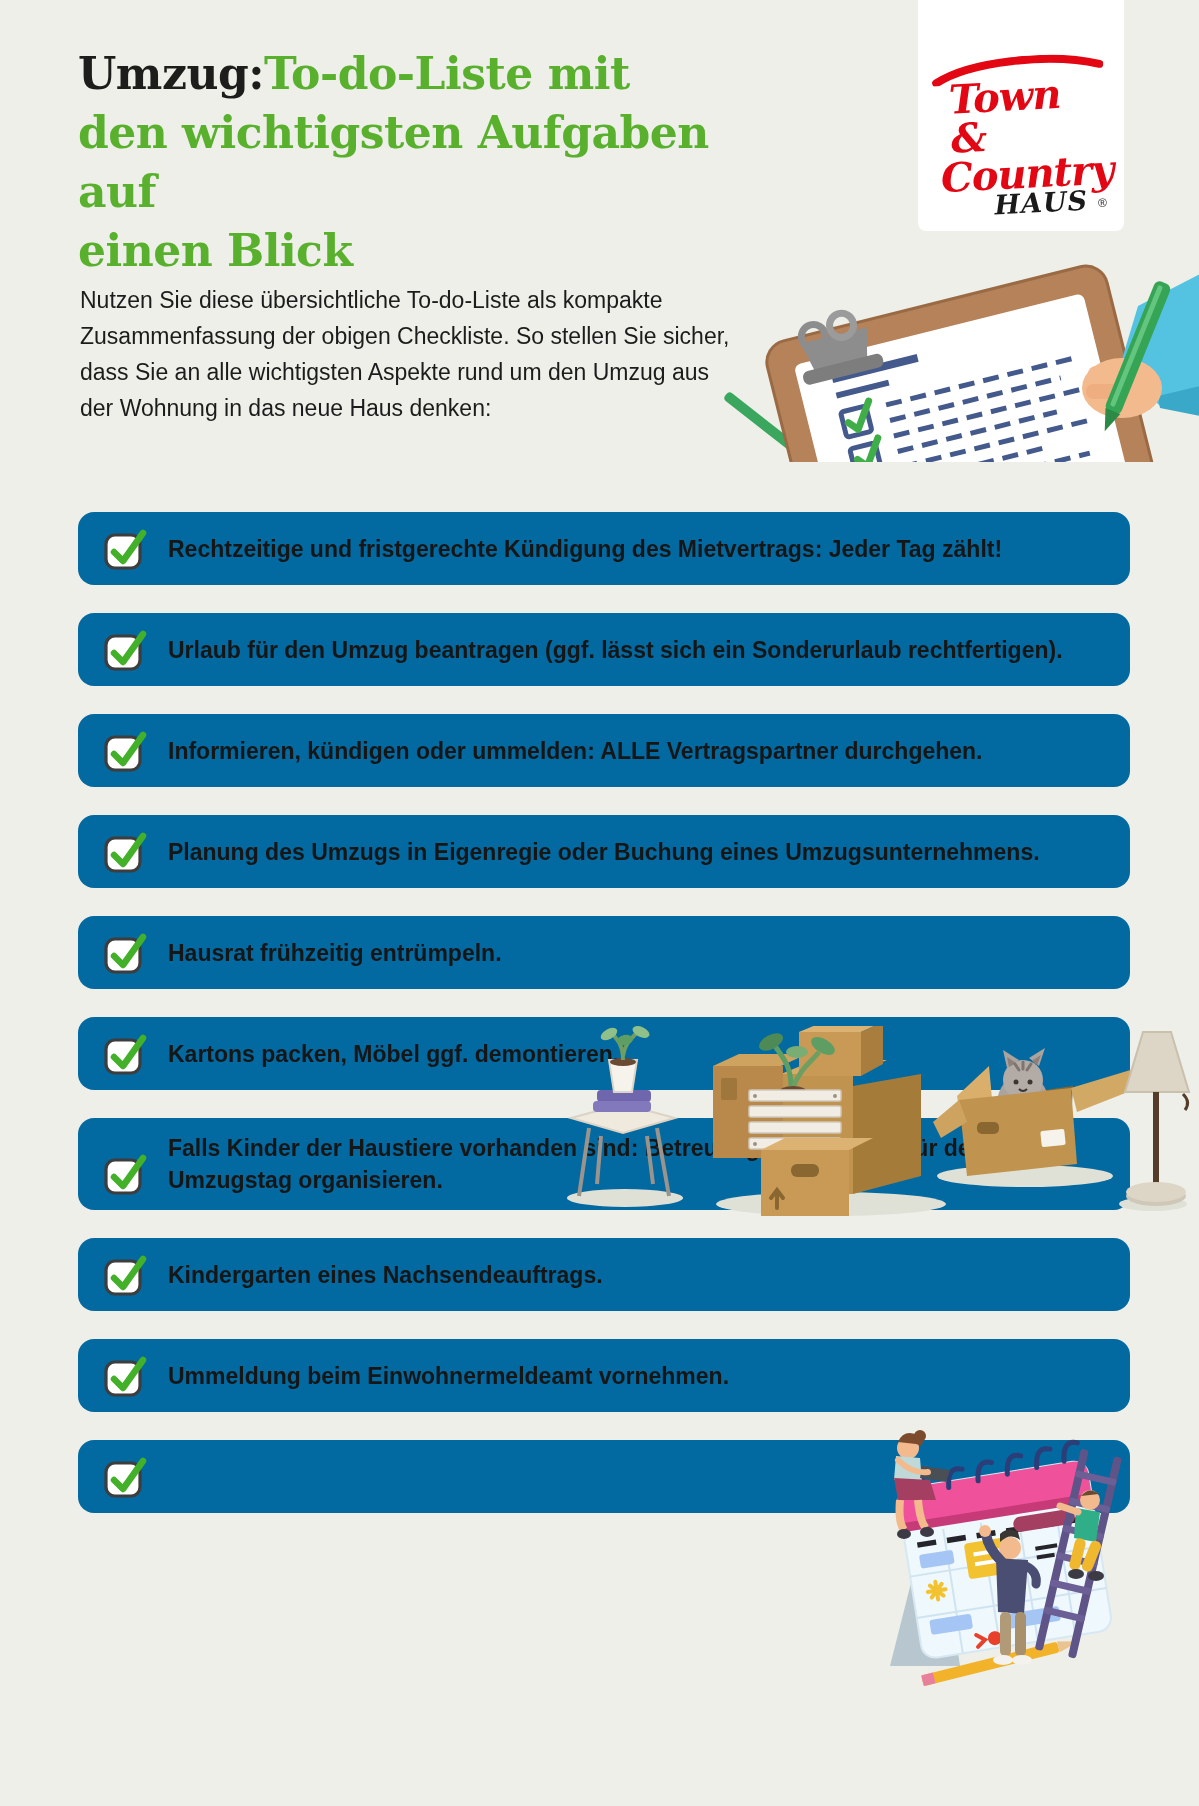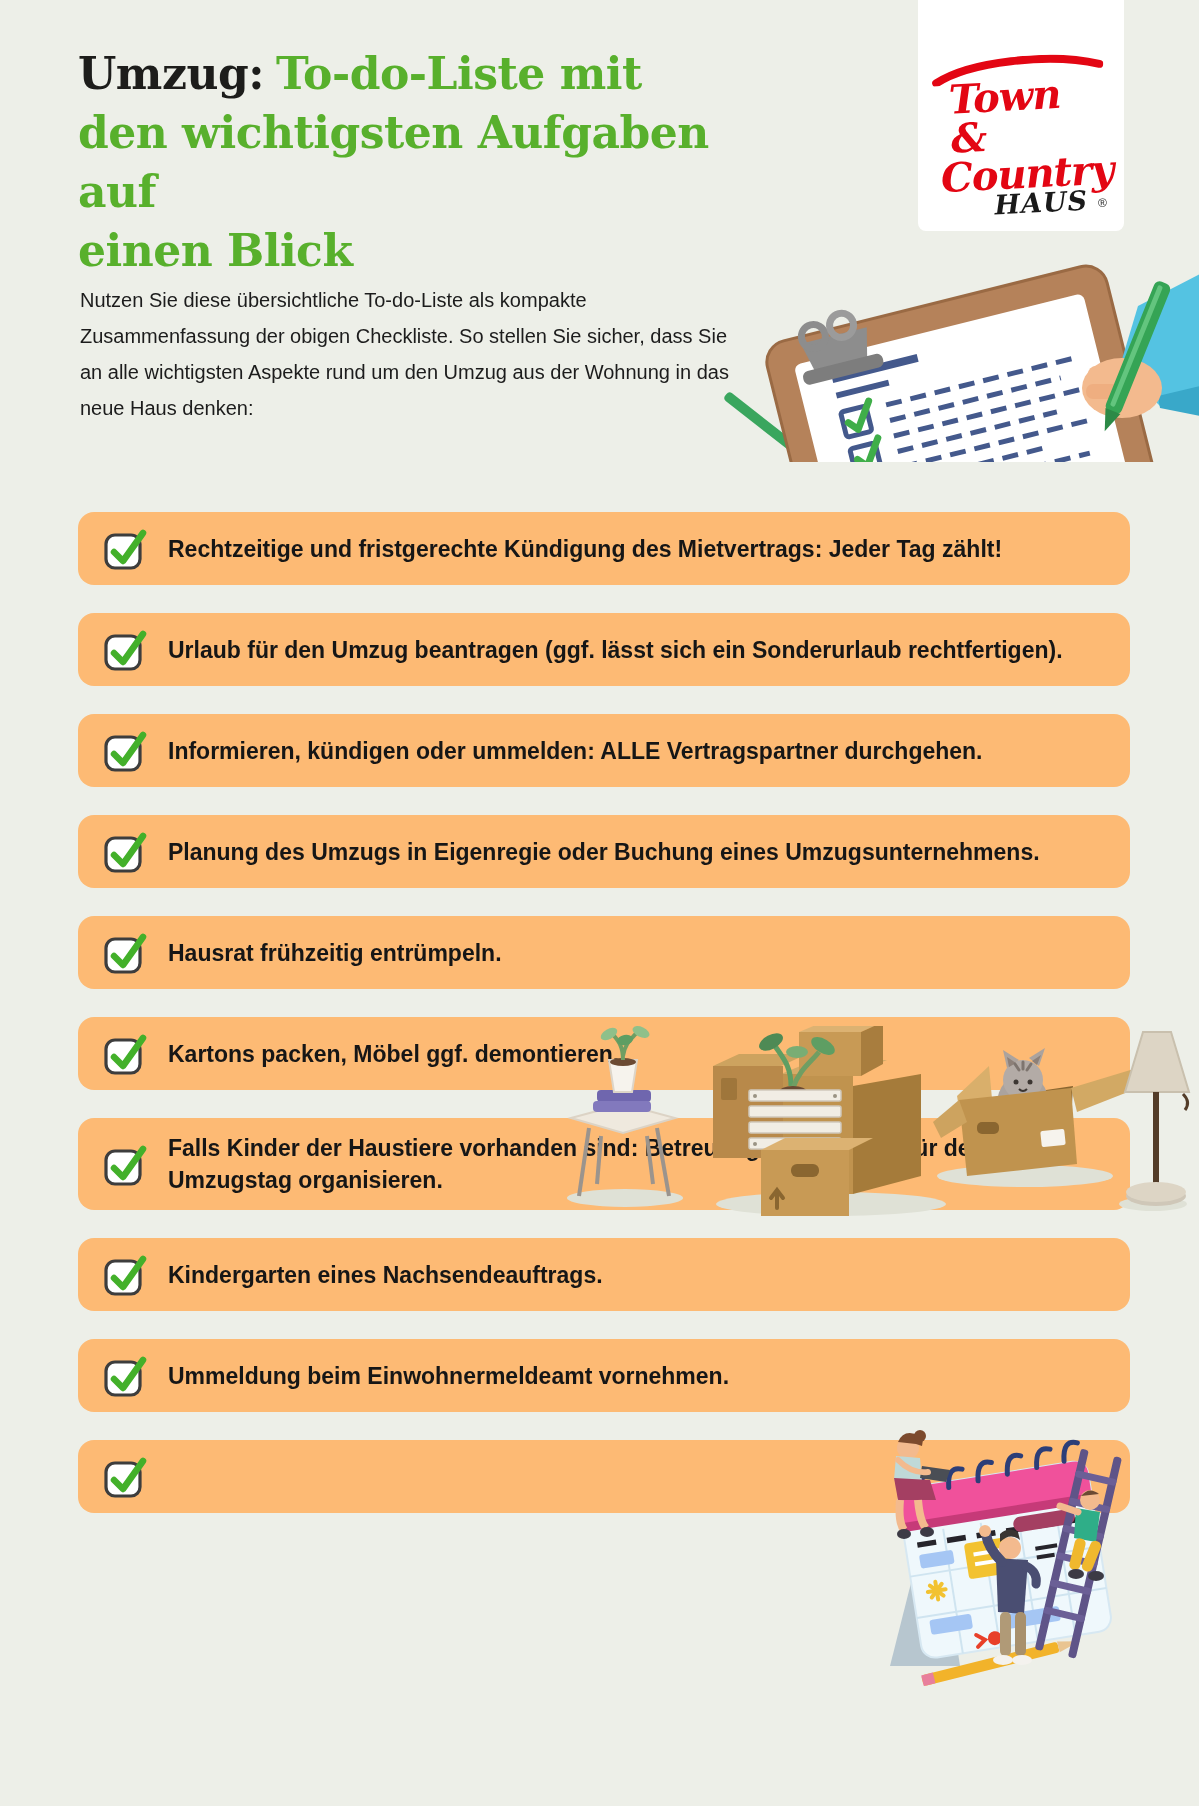--- a/index.html
+++ b/index.html
@@ -30,35 +30,35 @@
     font-family:"DejaVu Serif",serif;font-style:italic;font-weight:bold;
     font-size:27px;color:#1a1a1a;letter-spacing:1px;line-height:1;
   }
   .logo-reg{font-size:12px;color:#1a1a1a;margin-left:10px;margin-top:10px;}
   
   h1.title{
     position:absolute;left:78px;top:44px;width:710px;margin:0;
     font-family:"DejaVu Serif",serif;font-weight:bold;
     font-size:44px;line-height:59px;letter-spacing:-0.5px;
   }
-  .t-dark{color:#1d1d1b;margin-right:12px;}
+  .t-dark{color:#1d1d1b;}
   .t-green{color:#58b02c;}
   
   .intro{
     position:absolute;left:80px;top:266px;width:660px;
-    font-size:20px;line-height:36px;color:#1c1c1c;margin-top:16px;
+    font-size:23px;line-height:36px;color:#1c1c1c;margin-top:16px;
   }
   
   .checklist{
     position:absolute;left:78px;top:512px;width:1052px;
     display:flex;flex-direction:column;gap:28px;z-index:1;
   }
   .card{
-    background:#fdba74;border-radius:16px;
-    padding:14px 24px;display:flex;gap:20px;align-items:center;
+    background:#0369a1;border-radius:16px;
+    padding:14px 24px;display:flex;gap:20px;align-items:flex-end;
     box-sizing:border-box;
   }
   .check-icon{flex:none;width:46px;height:44px;margin-top:1px;}
   .card-text{
     min-height:44px;display:flex;align-items:center;
     font-size:23px;line-height:32px;font-weight:bold;color:#161616;
   }
   
   .illus{position:absolute;z-index:2;pointer-events:none;}
   .illus-clipboard{left:690px;top:246px;width:510px;height:216px;}

